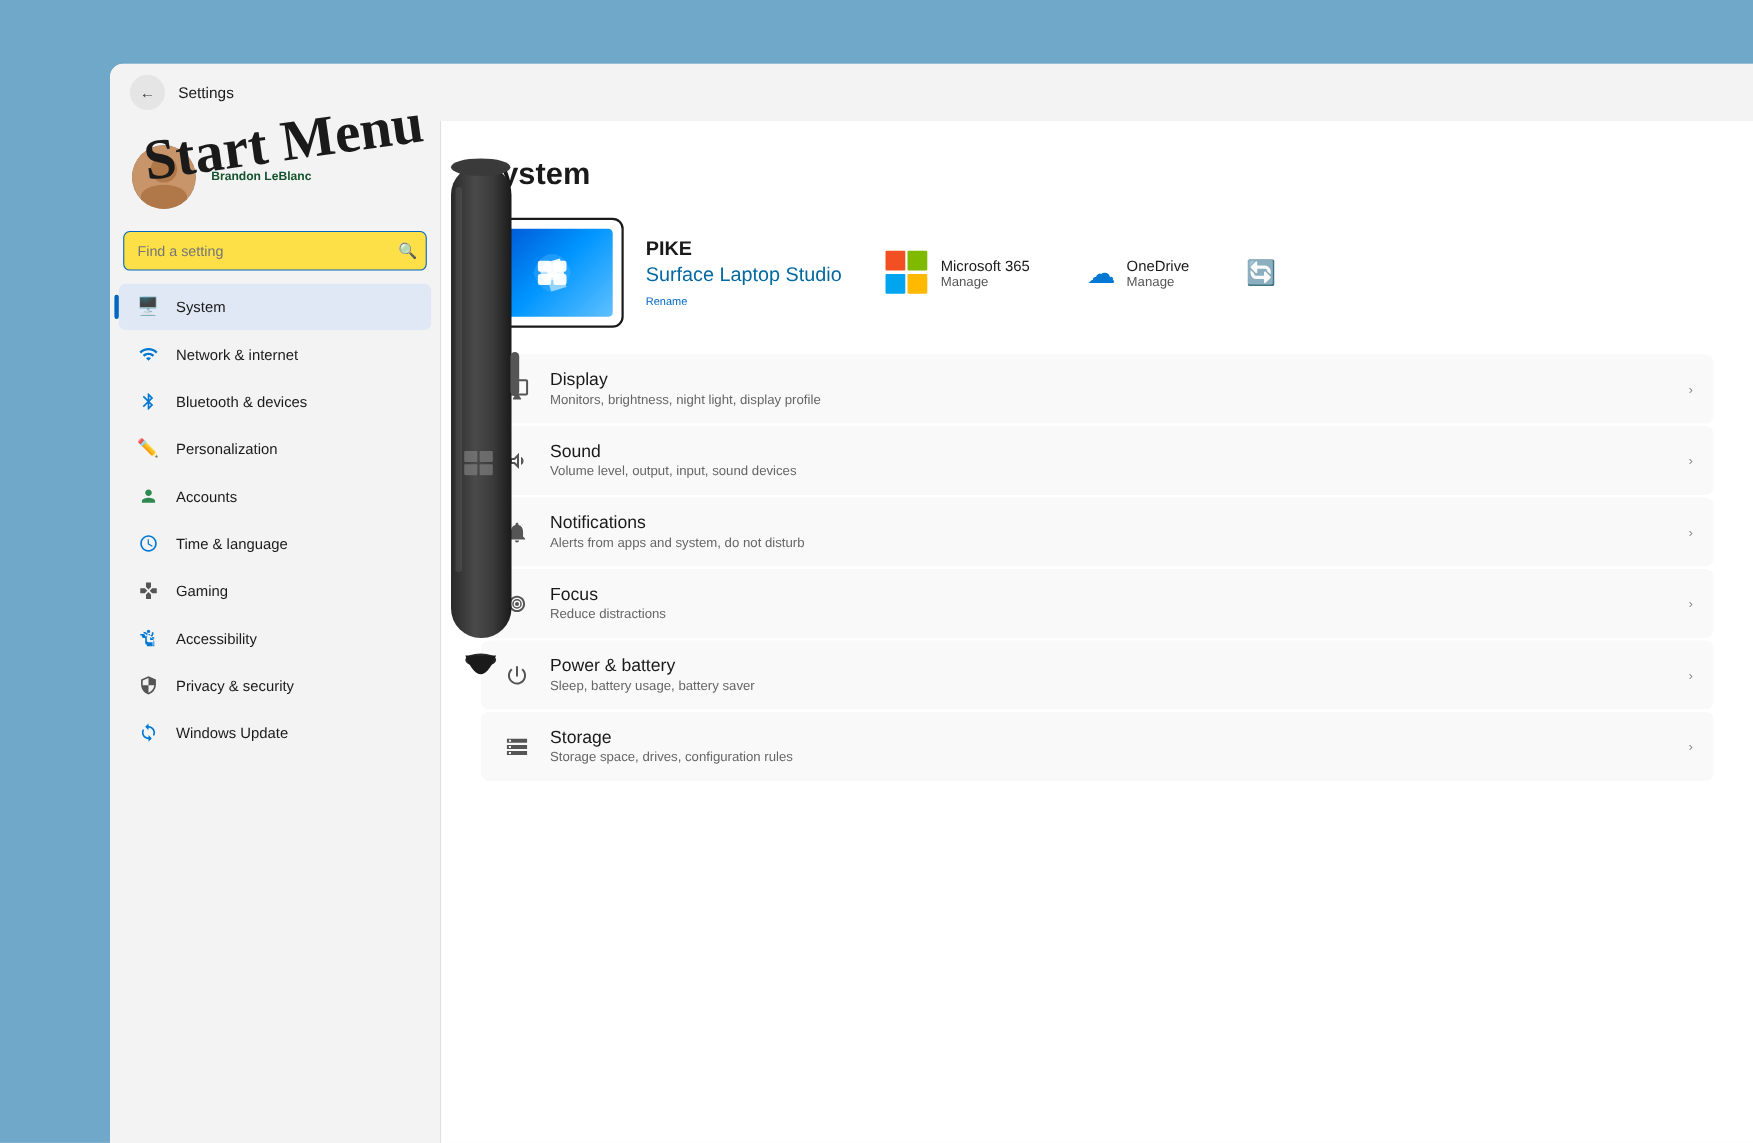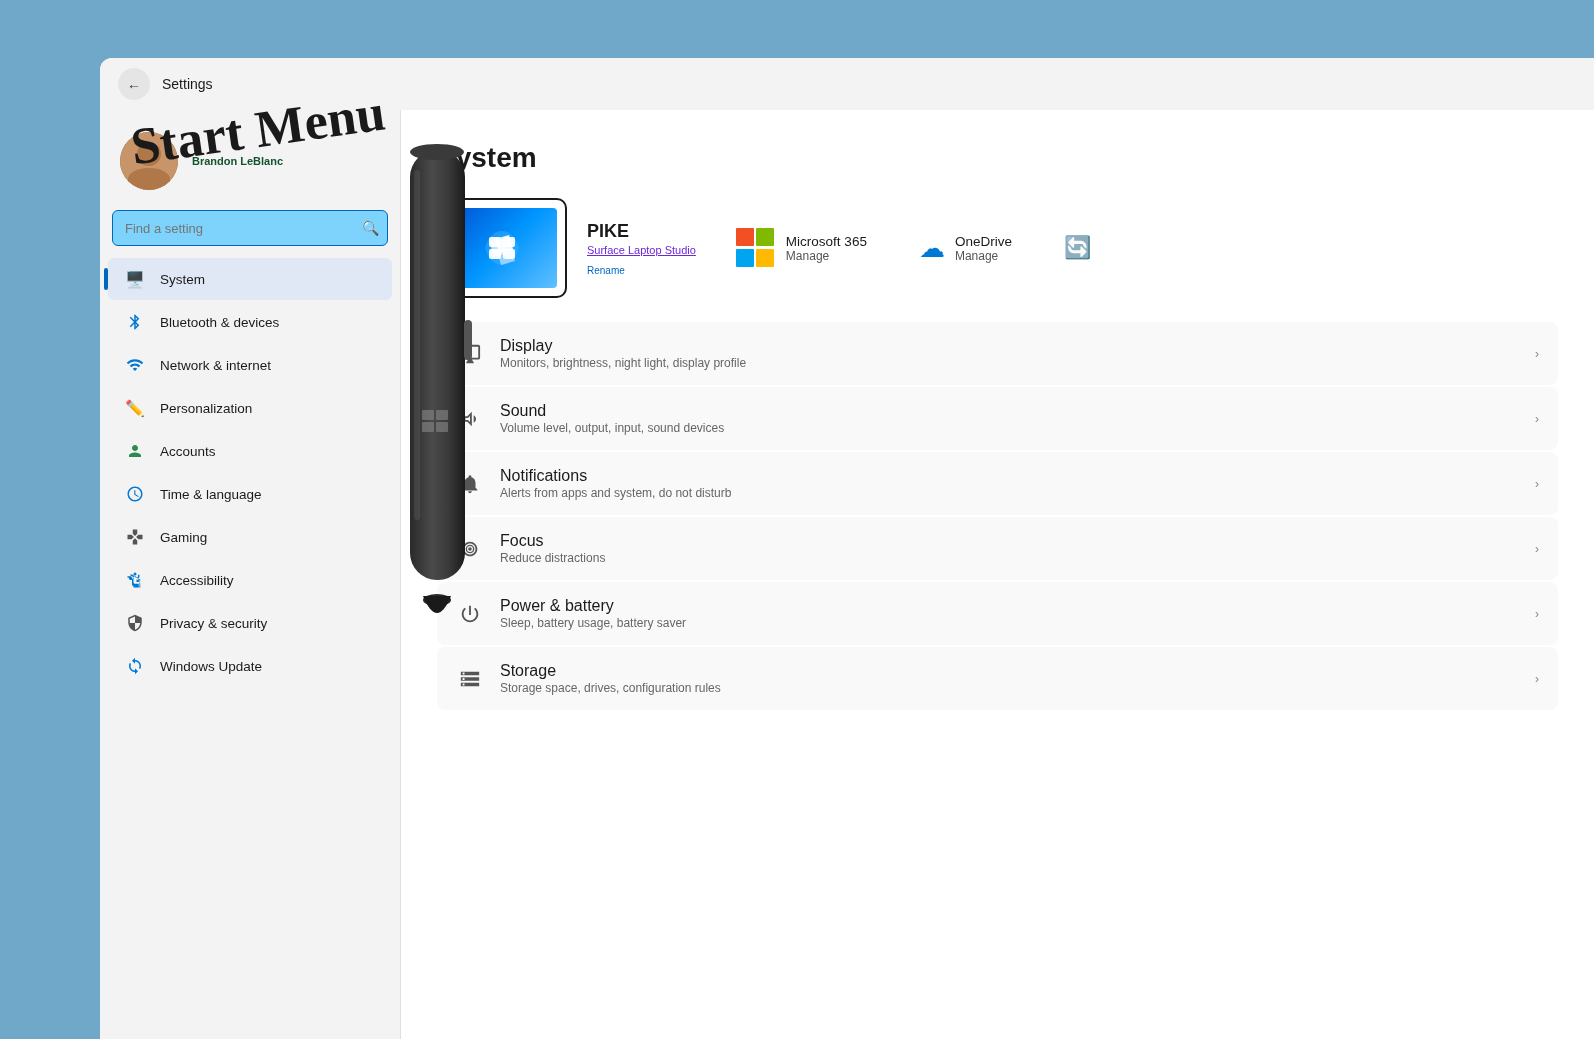--- a/index.html
+++ b/index.html
@@ -106,21 +106,21 @@
     }
     .search-box {
       margin: 4px 12px 12px 12px;
       position: relative;
     }
     .search-input {
       width: 100%;
       height: 36px;
       border-radius: 6px;
       border: 1.5px solid #0067c0;
-      background: #7dd3fc;
+      background: #fde047;
       padding: 0 36px 0 12px;
       font-size: 13px;
       outline: none;
       color: #666;
     }
     .search-icon-btn {
       position: absolute;
       right: 8px; top: 50%;
       transform: translateY(-50%);
       background: none;
@@ -209,24 +209,23 @@
     }
     .device-info {
       flex: 0 0 auto;
     }
     .device-name {
       font-size: 18px;
       font-weight: 600;
       color: #1a1a1a;
     }
     .device-model {
-      font-size: 11px;
-      color: #6d28d9;
+      font-size: 18px;
+      color: #0369a1;
       margin-top: 2px;
-      text-decoration: underline;
     }
     .rename-link {
       color: #0067c0;
       font-size: 10px;
       text-decoration: none;
       margin-top: 9px;
       display: block;
       cursor: pointer;
     }
     .app-cards {
@@ -366,34 +365,34 @@
         <input class="search-input" type="text" placeholder="Find a setting" style="">
         <button class="search-icon-btn">🔍</button>
       </div>
 
       <nav>
         <div class="nav-item active">
           <span class="nav-icon icon-system">🖥️</span>
           <span class="nav-label">System</span>
         </div>
         <div class="nav-item">
+          <span class="nav-icon">
+            <svg width="18" height="18" viewBox="0 0 24 24" fill="#0078d4">
+                <path d="M1 9l2 2c4.97-4.97 13.03-4.97 18 0l2-2C16.93 2.93 7.08 2.93 1 9zm8 8l3 3 3-3c-1.65-1.66-4.34-1.66-6 0zm-4-4l2 2c2.76-2.76 7.24-2.76 10 0l2-2C15.14 9.14 8.87 9.14 5 13z"></path>
+              </svg>
+          </span>
+          <span class="nav-label">Network &amp; internet</span>
+        </div>
+        <div class="nav-item">
           <span class="nav-icon icon-bluetooth">
             <svg width="18" height="18" viewBox="0 0 24 24" fill="#0078d4">
                 <path d="M17.71 7.71L12 2h-1v7.59L6.41 5 5 6.41 10.59 12 5 17.59 6.41 19 11 14.41V22h1l5.71-5.71-4.3-4.29 4.3-4.29zM13 5.83l1.88 1.88L13 9.59V5.83zm1.88 10.46L13 18.17v-3.76l1.88 1.88z"></path>
               </svg>
           </span>
           <span class="nav-label">Bluetooth &amp; devices</span>
-        </div>
-        <div class="nav-item">
-          <span class="nav-icon">
-            <svg width="18" height="18" viewBox="0 0 24 24" fill="#0078d4">
-                <path d="M1 9l2 2c4.97-4.97 13.03-4.97 18 0l2-2C16.93 2.93 7.08 2.93 1 9zm8 8l3 3 3-3c-1.65-1.66-4.34-1.66-6 0zm-4-4l2 2c2.76-2.76 7.24-2.76 10 0l2-2C15.14 9.14 8.87 9.14 5 13z"></path>
-              </svg>
-          </span>
-          <span class="nav-label">Network &amp; internet</span>
         </div>
         <div class="nav-item">
           <span class="nav-icon icon-personalization">✏️</span>
           <span class="nav-label">Personalization</span>
         </div>
         <div class="nav-item">
           <span class="nav-icon">
             <svg width="18" height="18" viewBox="0 0 24 24" fill="#2d8a4e">
                 <path d="M12 12c2.21 0 4-1.79 4-4s-1.79-4-4-4-4 1.79-4 4 1.79 4 4 4zm0 2c-2.67 0-8 1.34-8 4v2h16v-2c0-2.66-5.33-4-8-4z"></path>
               </svg>

